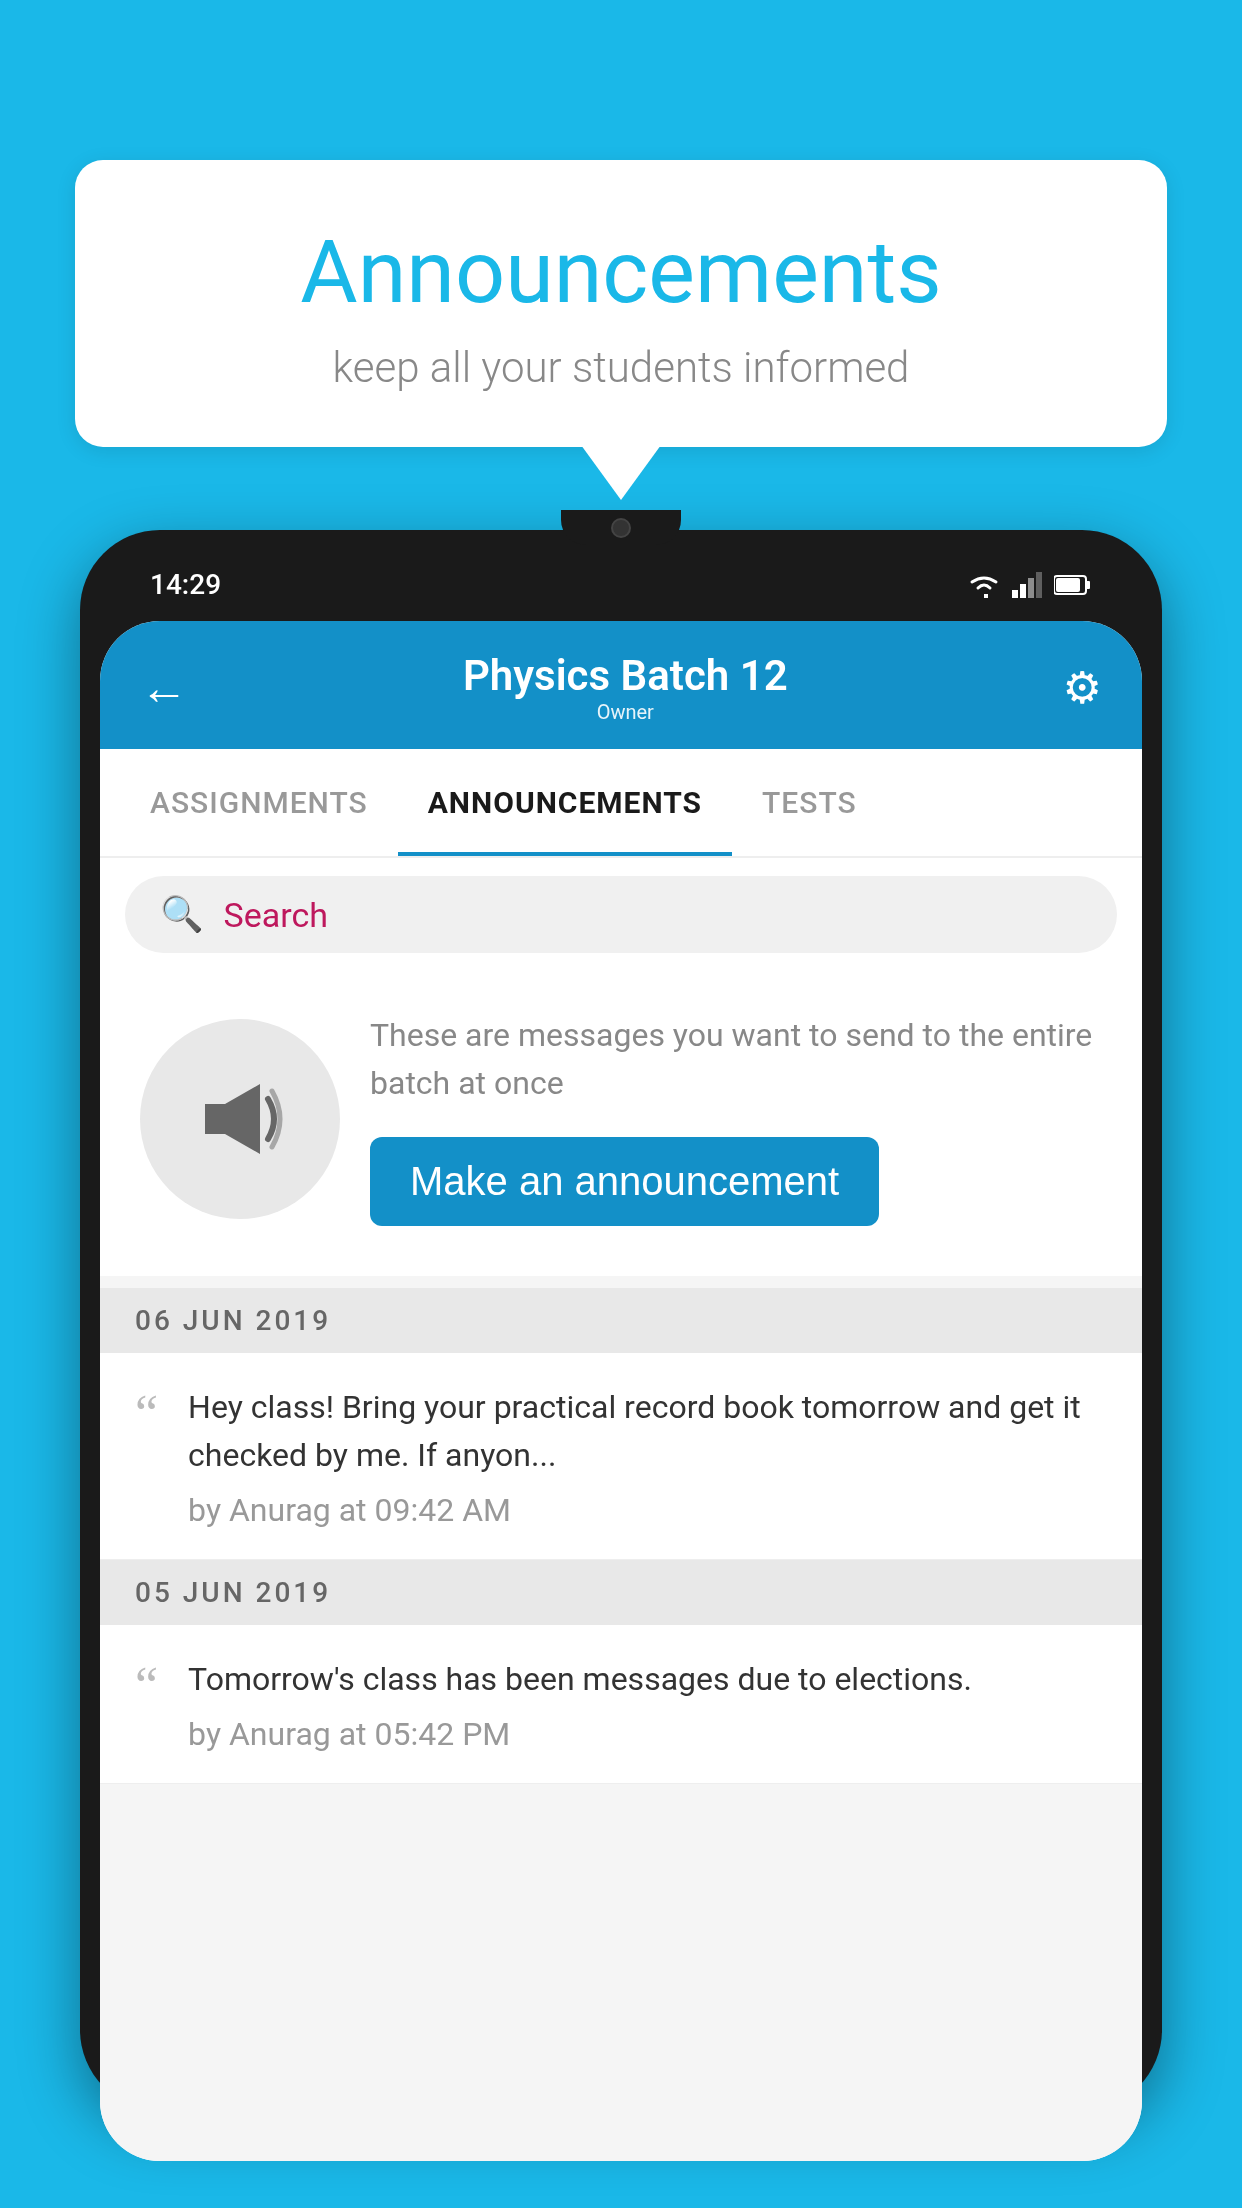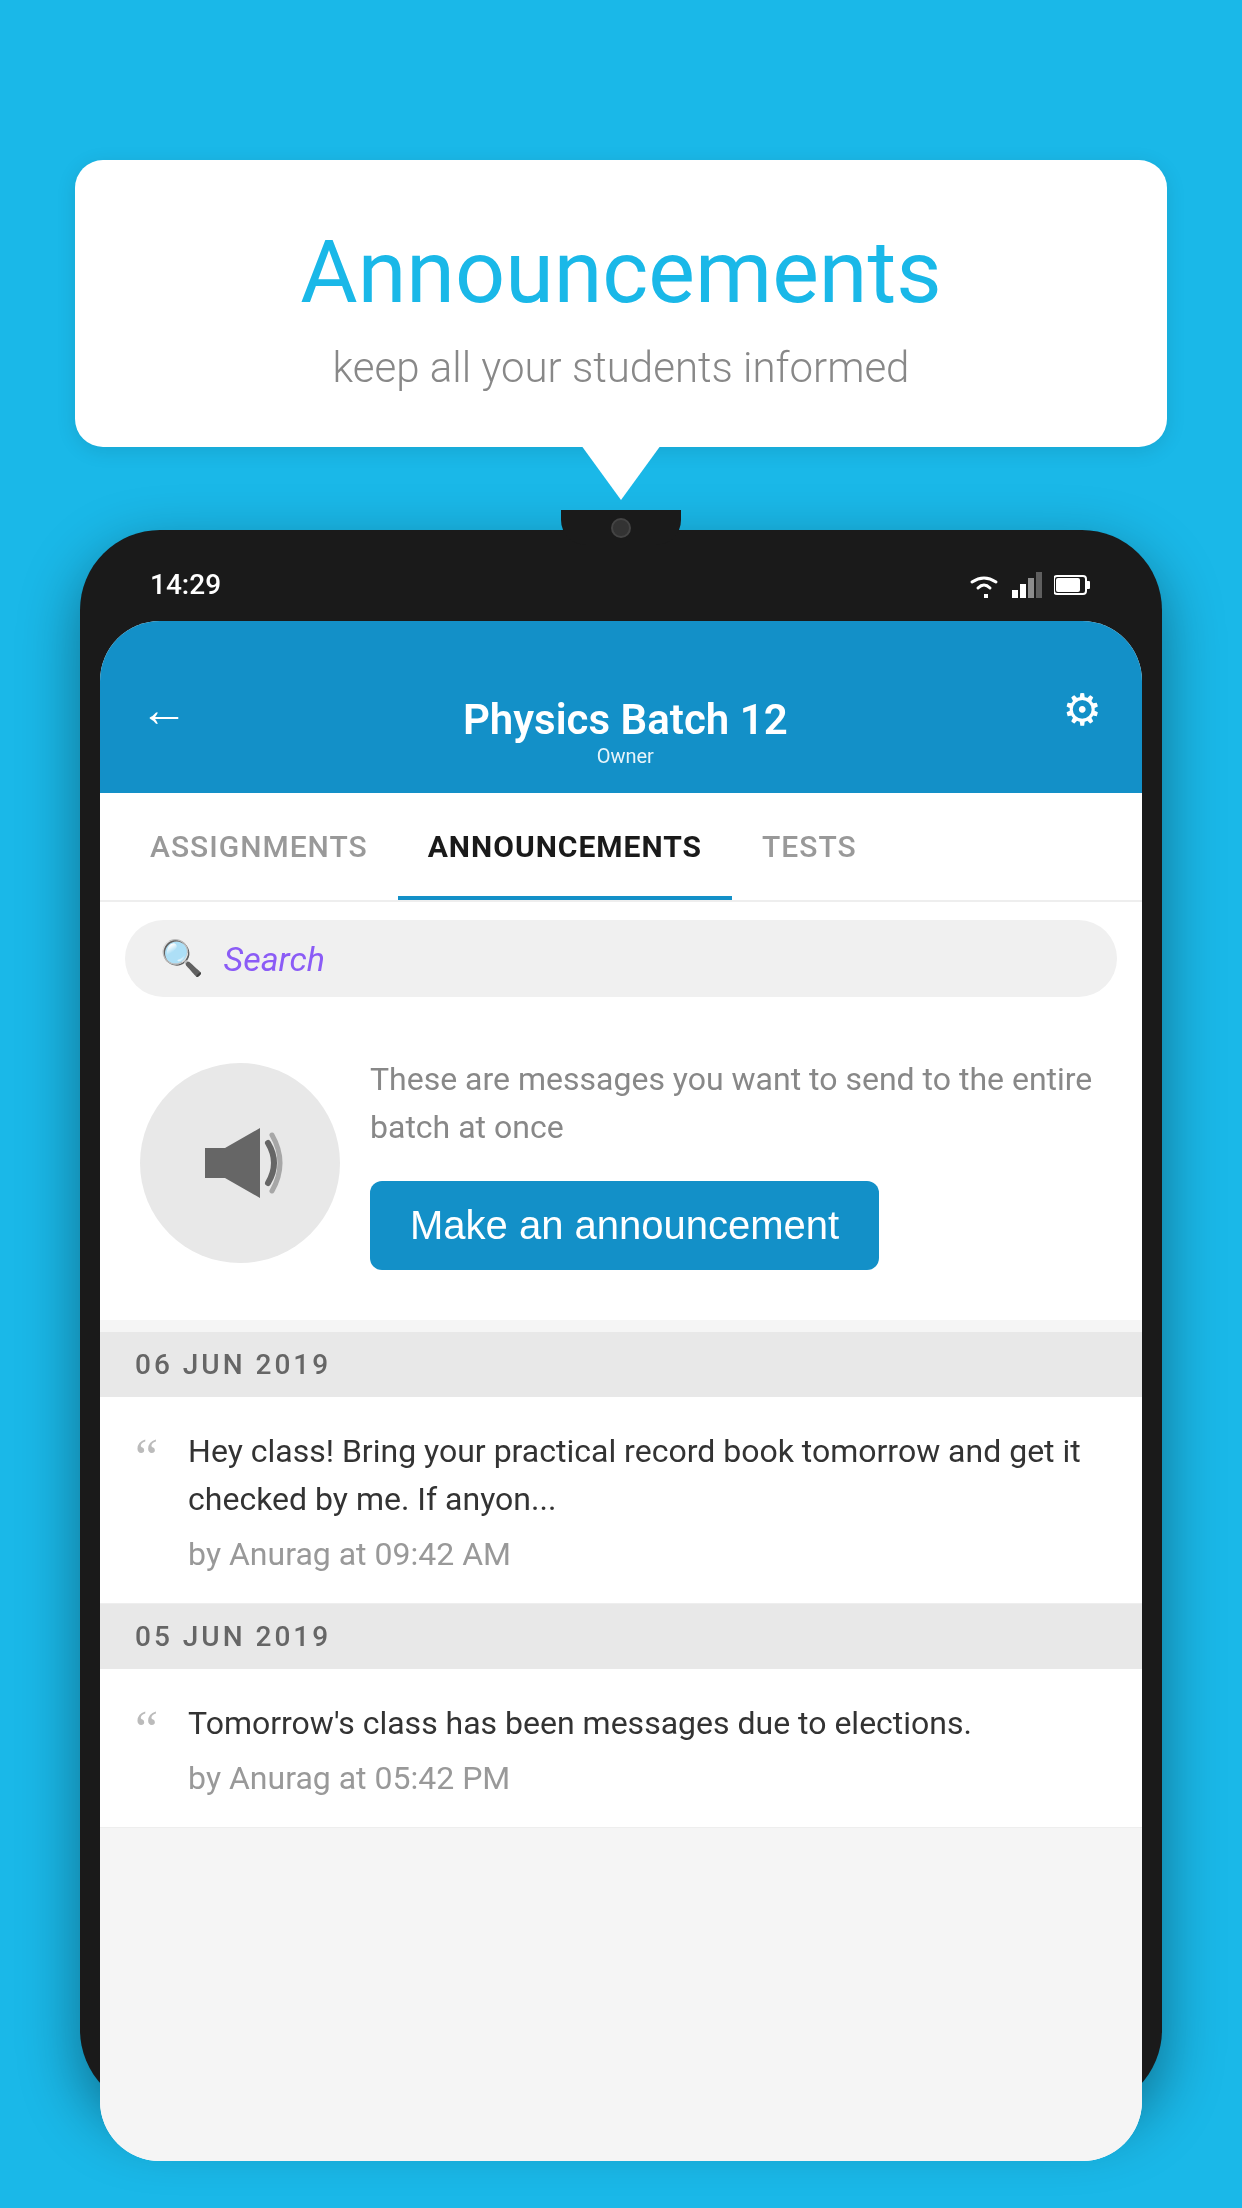--- a/index.html
+++ b/index.html
@@ -148,21 +148,20 @@
 
     .app-bar-title {
       text-align: center;
       flex: 1;
     }
 
     .app-bar-title-text {
       color: white;
       font-size: 42px;
       font-weight: 600;
-      margin-top: 44px;
     }
 
     .app-bar-subtitle-text {
       color: rgba(255,255,255,0.9);
       font-size: 20px;
     }
 
     .app-bar-settings {
       color: white;
       font-size: 44px;
@@ -223,22 +222,21 @@
       gap: 20px;
     }
 
     .search-icon {
       color: #999;
       font-size: 35px;
     }
 
     .search-text {
       font-size: 34px;
-      color: #8b5cf6;
-      font-style: italic;
+      color: #be185d;
     }
 
     
     .promo-card {
       background: white;
       padding: 40px 40px 50px;
       display: flex;
       align-items: center;
       gap: 30px;
       margin-bottom: 12px;

